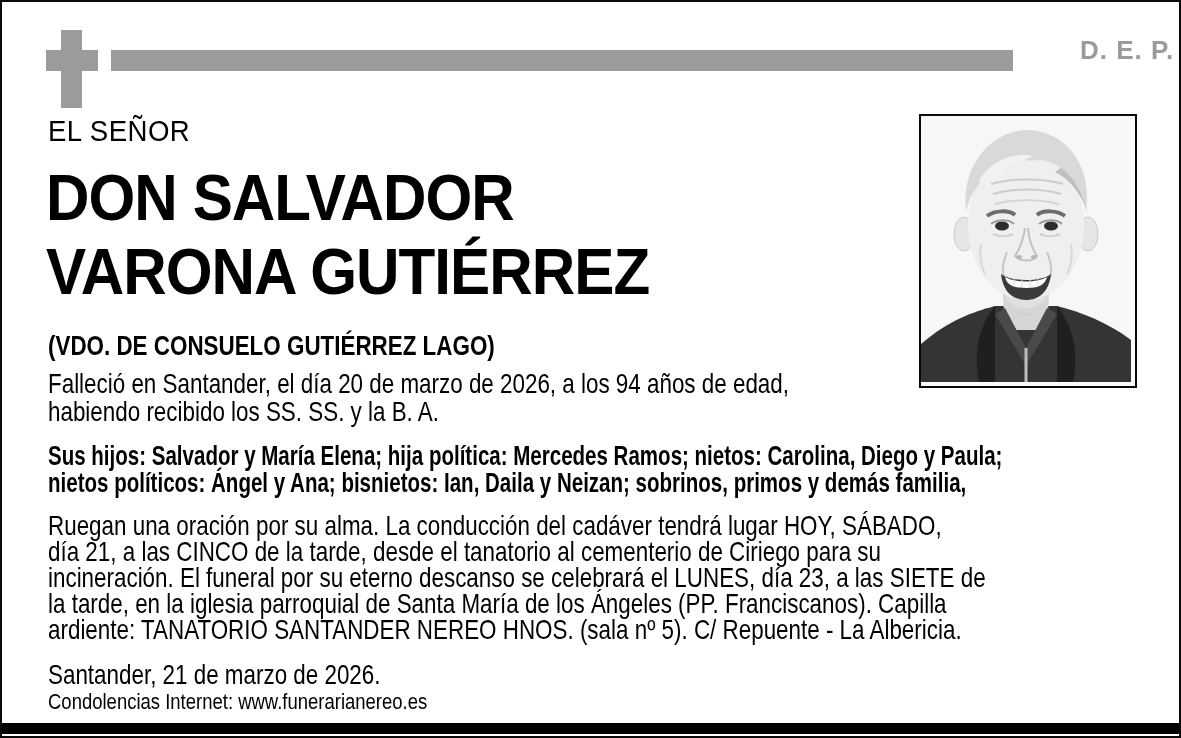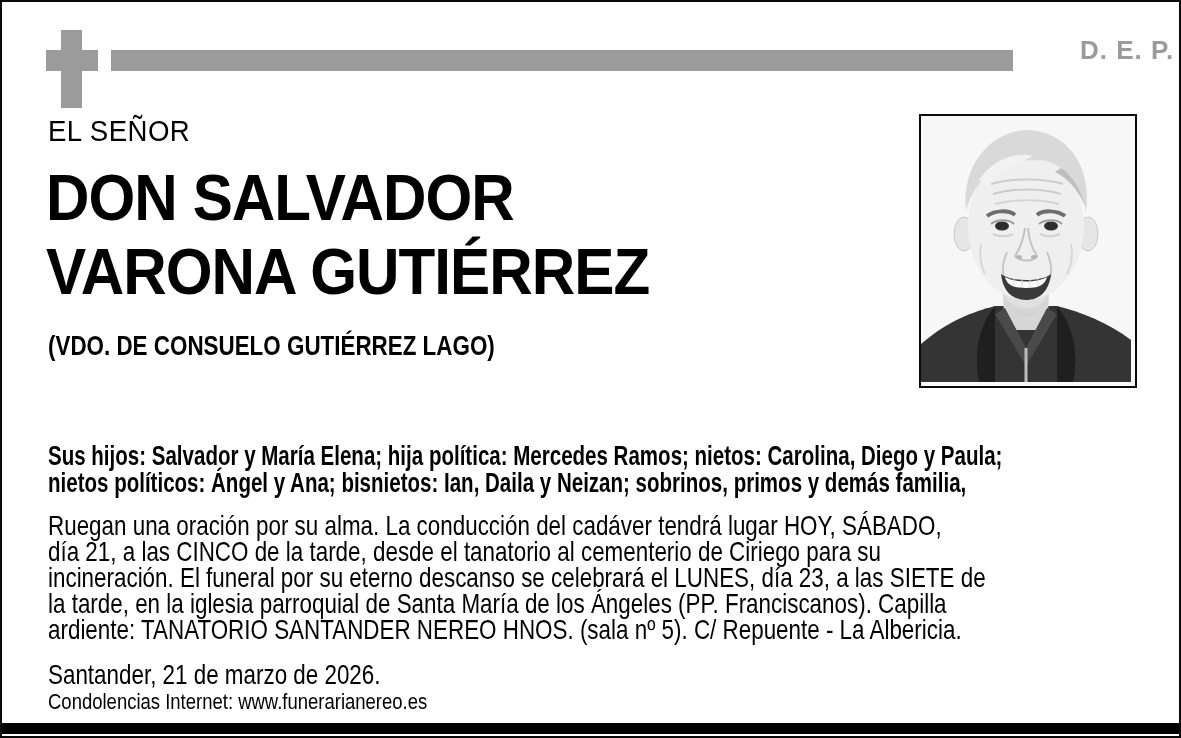--- a/index.html
+++ b/index.html
@@ -149,20 +149,24 @@
       <path d="M60,128 C58,140 60,150 64,158" stroke="#d8d8d8" stroke-width="2" fill="none"></path>
       <path d="M150,128 C152,140 150,150 146,158" stroke="#d8d8d8" stroke-width="2" fill="none"></path>
     </svg>
   </div>
 
   <div class="abs pretitle">EL SEÑOR</div>
   <div class="abs title1">DON SALVADOR</div>
   <div class="abs title2">VARONA GUTIÉRREZ</div>
   <div class="abs subtitle">(VDO. DE CONSUELO GUTIÉRREZ LAGO)</div>
 
+  <div class="abs para1">
+    <div class="line">Falleció en Santander, el día 20 de marzo de 2026, a los 94 años de edad,</div>
+    <div class="line">habiendo recibido los SS. SS. y la B. A.</div>
+  </div>
 
   <div class="abs family">
     <div class="line">Sus hijos: Salvador y María Elena; hija política: Mercedes Ramos; nietos: Carolina, Diego y Paula;</div>
     <div class="line">nietos políticos: Ángel y Ana; bisnietos: Ian, Daila y Neizan; sobrinos, primos y demás familia,</div>
   </div>
 
   <div class="abs para2">
     <div class="line">Ruegan una oración por su alma. La conducción del cadáver tendrá lugar HOY, SÁBADO,</div>
     <div class="line">día 21, a las CINCO de la tarde, desde el tanatorio al cementerio de Ciriego para su</div>
     <div class="line">incineración. El funeral por su eterno descanso se celebrará el LUNES, día 23, a las SIETE de</div>

